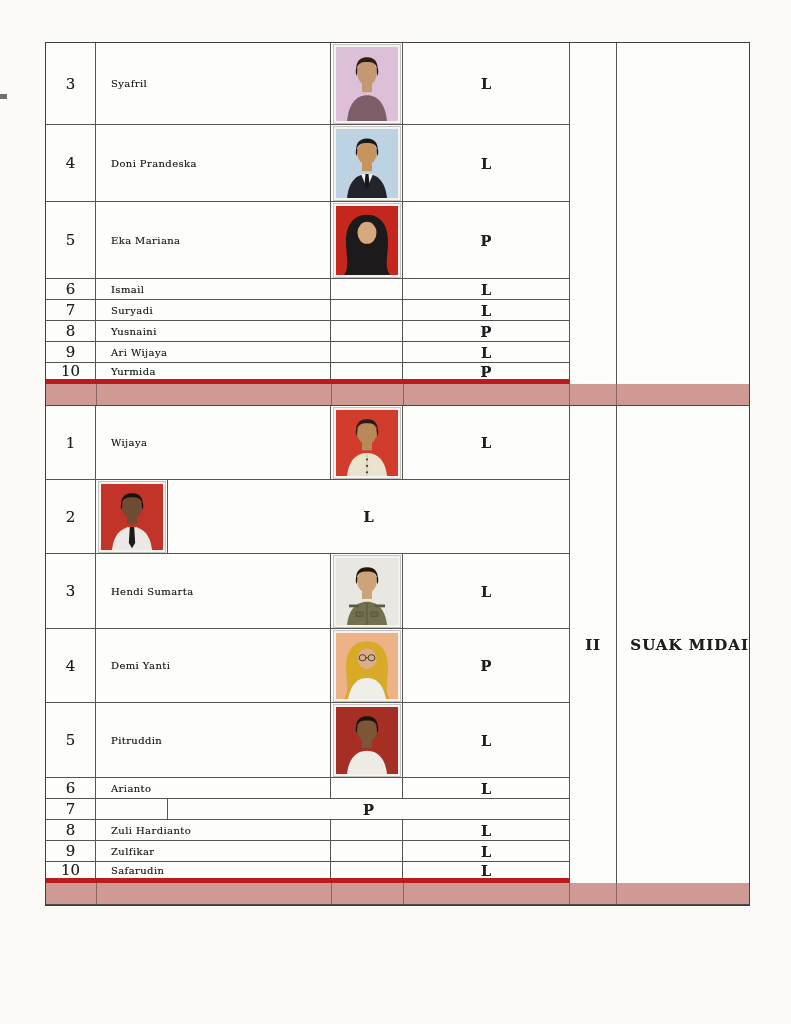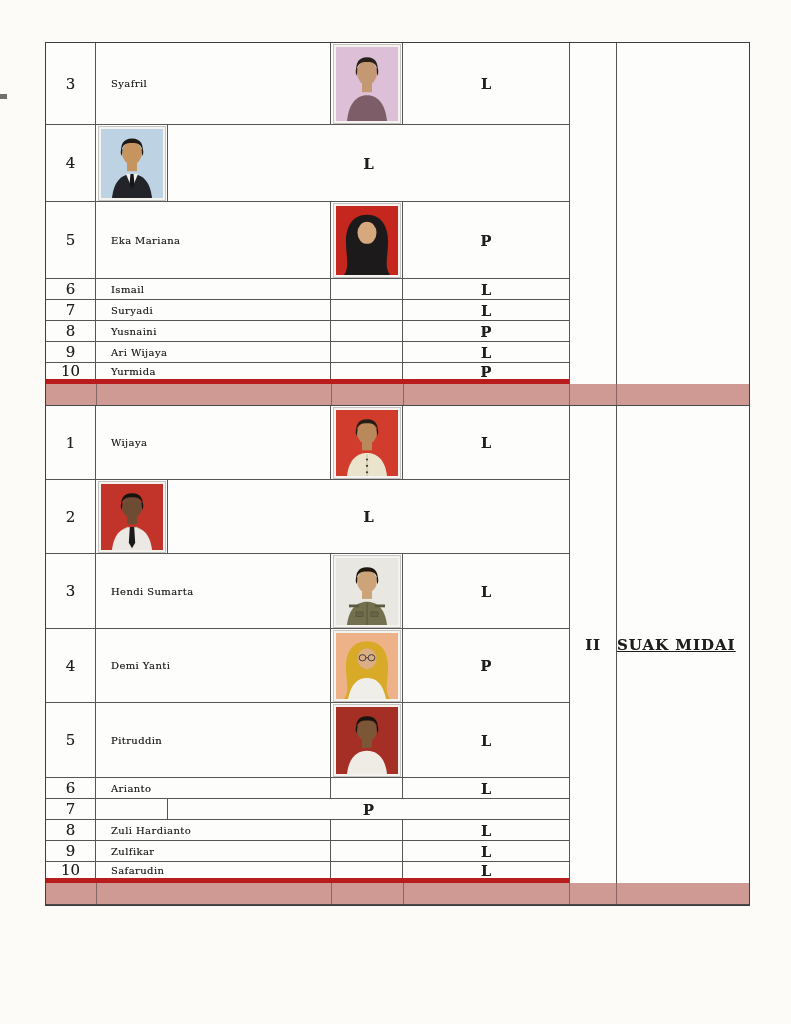--- a/index.html
+++ b/index.html
@@ -34,22 +34,22 @@
     flex:1;display:flex;align-items:center;justify-content:center;
     font-weight:bold;font-size:14.5px;
   }
   .group-cell{
     width:47px;box-sizing:border-box;border-left:1px solid #555;
     display:flex;align-items:center;justify-content:center;
     font-weight:bold;font-size:15px;letter-spacing:.8px;
   }
   .loc-cell{
     width:133px;box-sizing:border-box;border-left:1px solid #555;
-    display:flex;align-items:center;justify-content:flex-start;
-    font-weight:bold;font-size:15px;letter-spacing:1px;white-space:nowrap;text-decoration:underline;
+    display:flex;align-items:center;justify-content:flex-end;
+    font-weight:bold;font-size:15px;letter-spacing:1px;white-space:nowrap;
   }
   .band{position:relative;height:21px;border-bottom:1px solid #4a4a4a;}
   .band .vd{position:absolute;top:0;bottom:0;width:1px;background:rgba(75,60,58,.55);}
   .photo-frame{
     background:#f4f3ef;padding:2px;line-height:0;
     box-shadow:0 0 0 1px rgba(130,125,120,.45);
   }
   .photo-frame svg{display:block;}
   .edge-mark{position:absolute;left:0;top:94px;width:7px;height:5px;background:#6f6f6f;}
   .ink{text-shadow:0 0 .5px rgba(20,20,20,.5);}
@@ -83,20 +83,23 @@
               </div>
             </div>
             <div class="c-gender">
               <span class="ink">L</span>
             </div>
           </div>
           <div class="row photo-row" style="height: 77px;">
             <div class="c-no">
               <span class="ink">4</span>
             </div>
+            <div class="c-name">
+              <span class="ink">Doni Prandeska</span>
+            </div>
             <div class="c-photo">
               <div class="photo-frame">
                 <svg width="62" height="69" viewBox="0 0 62 72" preserveAspectRatio="none">
                   <rect width="62" height="72" fill="#bdd2e2"></rect>
                   <rect x="26" y="32" width="10" height="12" fill="#c6945f"></rect>
                   <path d="M11 72 C13 53 22 47 31 47 C40 47 49 53 51 72 Z" fill="#23232a"></path>
                   <path d="M25 47 L31 62 L37 47 Z" fill="#f2f1ee"></path>
                   <path d="M29.5 47 L32.5 47 L33.5 58 L31 63 L28.5 58 Z" fill="#15151a"></path>
                   <ellipse cx="31" cy="25" rx="10" ry="12" fill="#c6945f"></ellipse>
                   <path d="M31 10 C22 10 19.5 17 20.5 23 C21.5 16 25 14.5 31 14.5 C37 14.5 40.5 16 41.5 23 C42.5 17 40 10 31 10 Z" fill="#1f1a16"></path>

